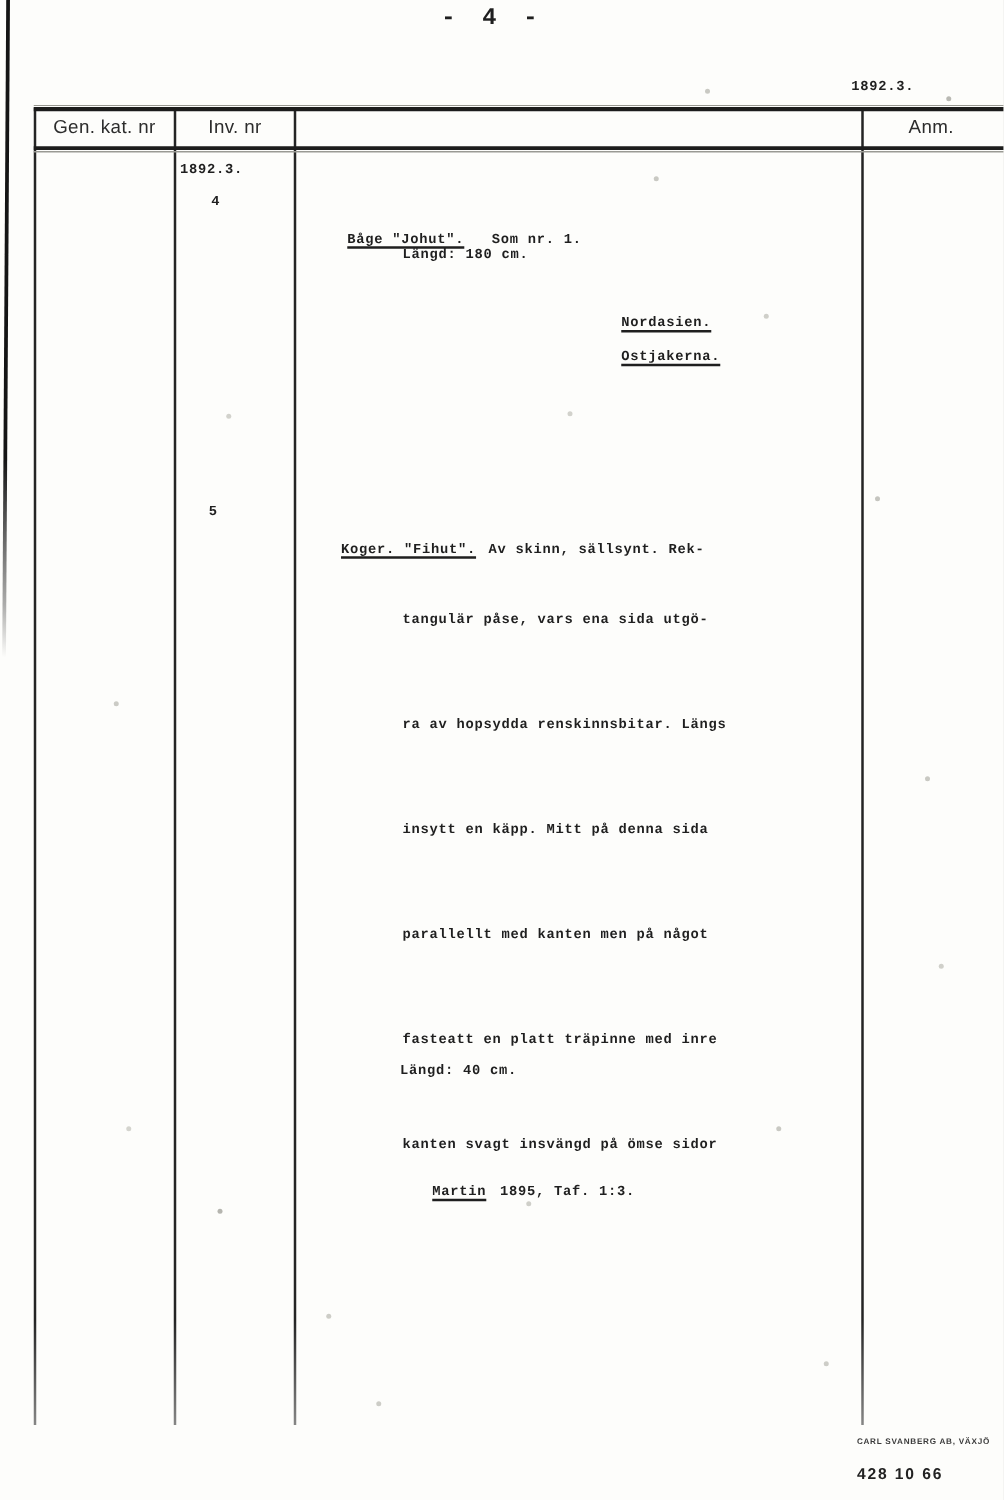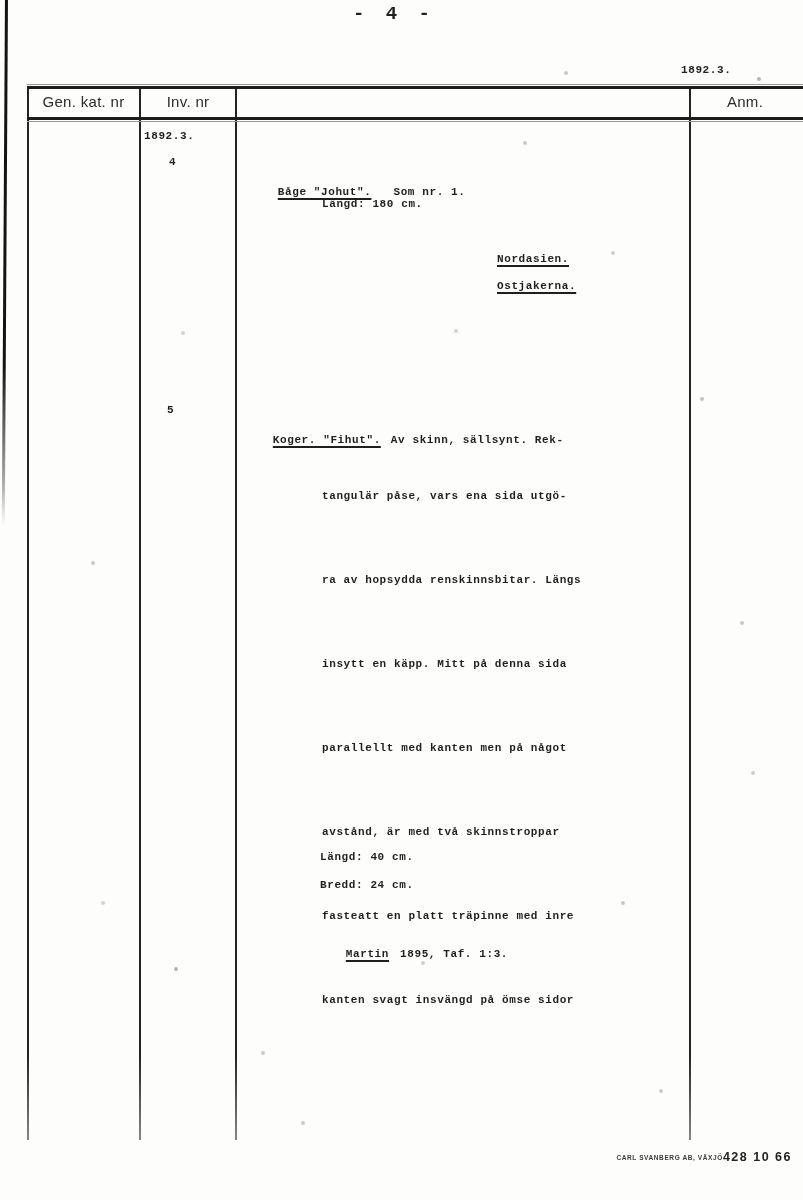--- a/index.html
+++ b/index.html
@@ -60,21 +60,21 @@
     box-shadow:
       524px 142px 0 1px #c9c9c3, 612px 252px 0 1px #cfcfc9, 701px 398px 0 1px #c5c5bf,
       182px 332px 0 1px #d2d2cc, 92px 562px 0 1px #cbcbc5, 741px 622px 0 1px #c9c9c3,
       422px 962px 0 1px #cfcfc9, 262px 1052px 0 1px #cdcdc7, 622px 902px 0 1px #c9c9c3,
       752px 772px 0 1px #d0d0ca, 102px 902px 0 1px #d4d4ce, 302px 1122px 0 1px #cdcdc7,
       565px 72px 0 1px #c9c9c3, 758px 78px 0 1px #b9b9b3, 175px 968px 0 1px #b5b5af,
       660px 1090px 0 1px #cdcdc7, 455px 330px 0 1px #d2d2cc;
   }
   .imprint{
     position:absolute;top:1150px;right:11px;z-index:3;
-    display:flex;align-items:center;gap:0;white-space:nowrap;
+    display:flex;align-items:flex-start;gap:15px;white-space:nowrap;flex-direction:column;
   }
   .imprint .small{font-size:6.5px;letter-spacing:0.6px;color:#3a3a3a;font-weight:bold;}
   .imprint .code{font-size:12.5px;letter-spacing:1.5px;color:#222;font-weight:bold;
     font-family:"Liberation Sans","DejaVu Sans",sans-serif;}
   .body-lines div{height:28px;}
 </style>
 </head>
 <body>
 
 <div id="page">
@@ -112,33 +112,31 @@
 
   <div class="abs tw" style="left:244px;top:398px;">
     <span class="u">Koger. "Fihut".</span><span style="display:inline-block;width:10px;"></span><span>Av skinn, sällsynt. Rek-</span>
   </div>
 
   <div class="abs tw body-lines" style="left:322px;top:426px;">
     <div>tangulär påse, vars ena sida utgö-</div>
     <div>ra av hopsydda renskinnsbitar. Längs</div>
     <div>insytt en käpp. Mitt på denna sida</div>
     <div>parallellt med kanten men på något</div>
-    <div>avstånd, är med två skinnstroppar</div>
     <div>fasteatt en platt träpinne med inre</div>
     <div>kanten svagt insvängd på ömse sidor</div>
     
     
     
     
     
     
   </div>
 
   <div class="abs tw" style="left:320px;top:843px;">Längd: 40 cm.</div>
-  <div class="abs tw" style="left:320px;top:871px;">Bredd: 24 cm.</div>
 
   <div class="abs tw" style="left:317px;top:912px;">
     <span class="u" style="padding-right:2px;">Martin</span><span style="display:inline-block;width:9px;"></span><span>1895, Taf. 1:3.</span>
   </div>
 
   <div class="imprint sans">
     <span class="small">CARL SVANBERG AB, VÄXJÖ</span>
     <span class="code">428 10 66</span>
   </div>
 

